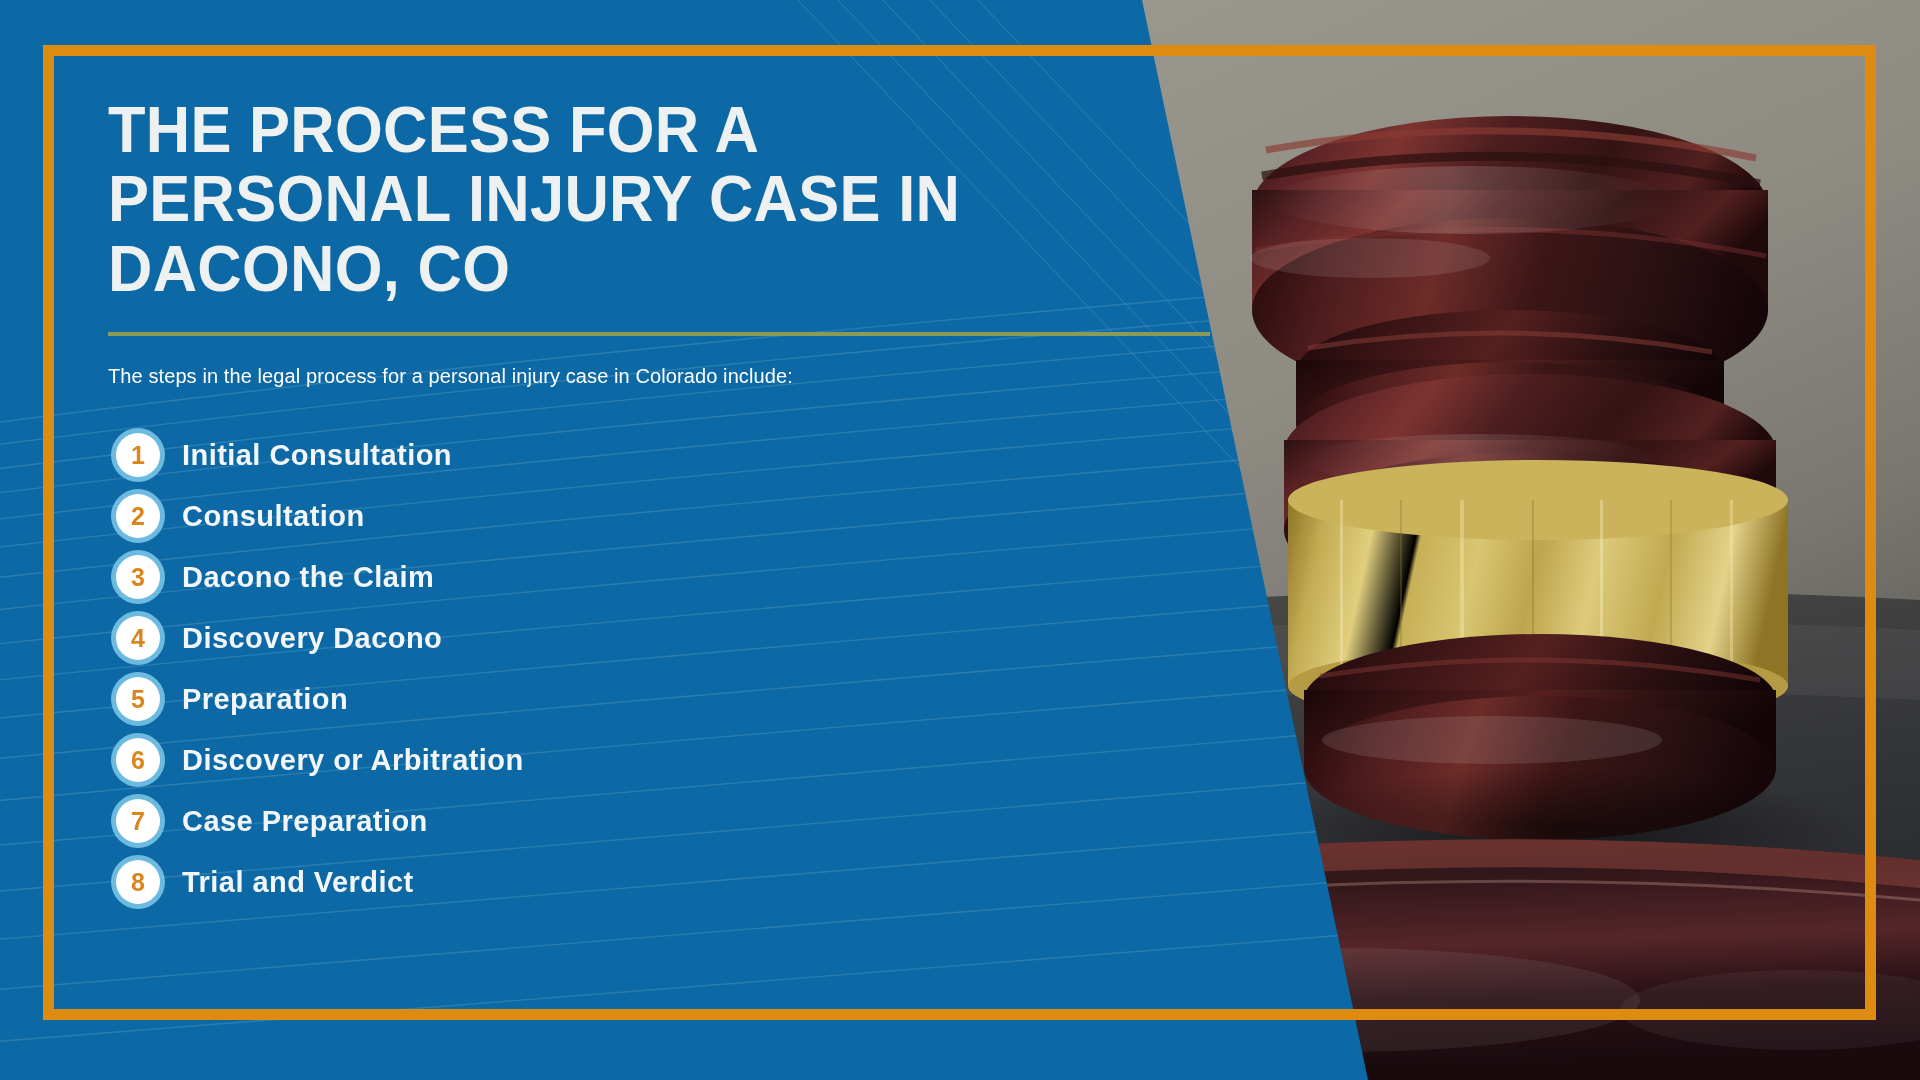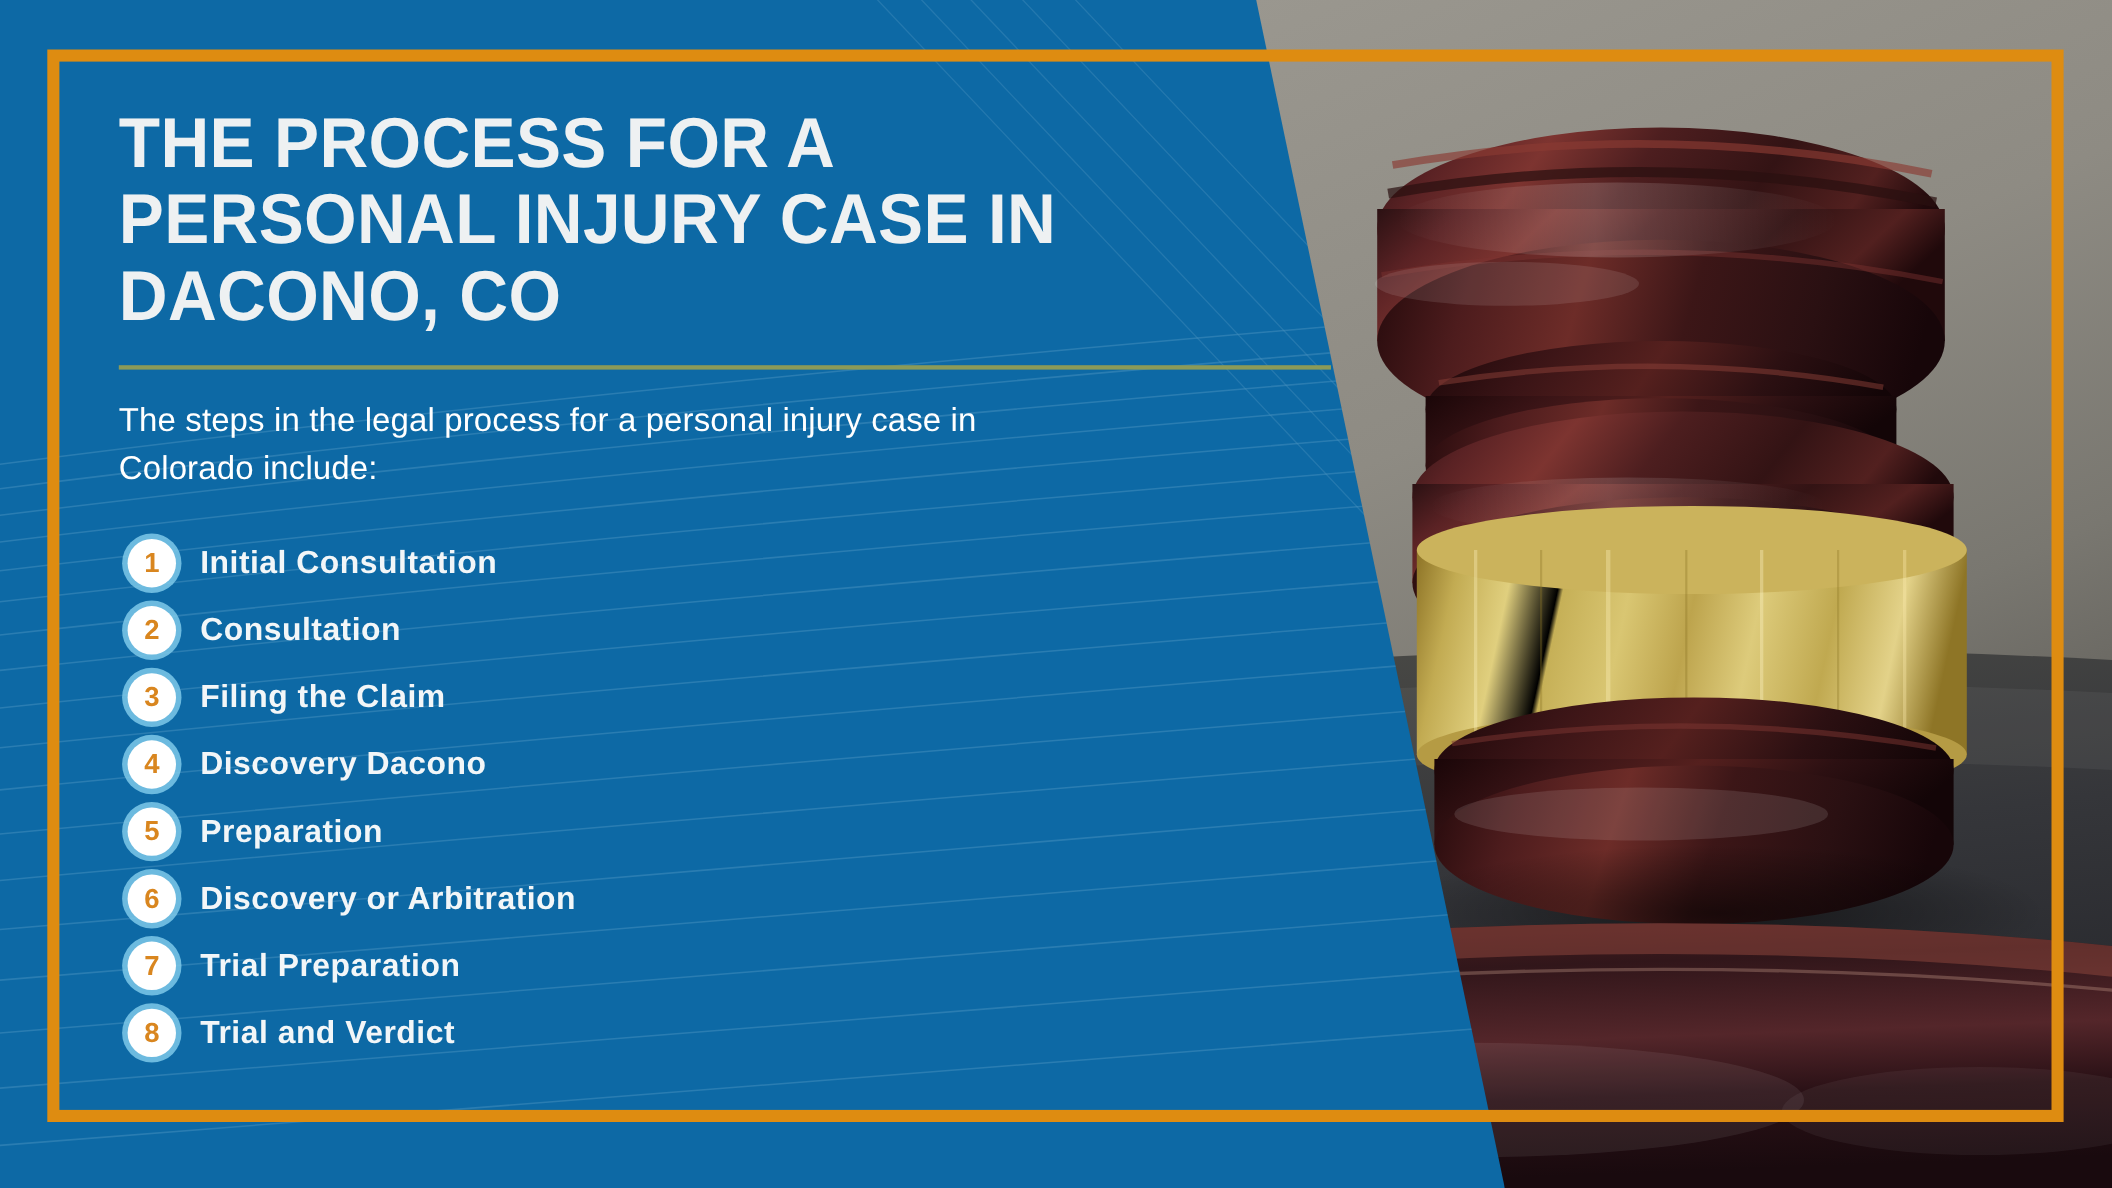--- a/index.html
+++ b/index.html
@@ -77,21 +77,21 @@
 
   .divider {
     margin-top:28px;
     width:1102px;
     height:4px;
     background:#8b9a58;
   }
 
   .subtitle {
     margin-top:26px;
-    font-size:30px;
+    font-size:20px;
     line-height:1.42;
     color:#ffffff;
     font-weight:400;
     max-width:900px;
     letter-spacing:.1px;
   }
 
   
   .steps {
     margin-top:34px;
@@ -316,37 +316,37 @@
       <li class="step">
         <span class="badge">1</span>
         <span class="step-label">Initial Consultation</span>
       </li>
       <li class="step">
         <span class="badge">2</span>
         <span class="step-label">Consultation</span>
       </li>
       <li class="step">
         <span class="badge">3</span>
-        <span class="step-label">Filing the Claim</span>
+        <span class="step-label">Dacono the Claim</span>
       </li>
       <li class="step">
         <span class="badge">4</span>
         <span class="step-label">Discovery Dacono</span>
       </li>
       <li class="step">
         <span class="badge">5</span>
         <span class="step-label">Preparation</span>
       </li>
       <li class="step">
         <span class="badge">6</span>
         <span class="step-label">Discovery or Arbitration</span>
       </li>
       <li class="step">
         <span class="badge">7</span>
-        <span class="step-label">Trial Preparation</span>
+        <span class="step-label">Case Preparation</span>
       </li>
       <li class="step">
         <span class="badge">8</span>
         <span class="step-label">Trial and Verdict</span>
       </li>
     </ol>
   </div>
 
 </div>
 

